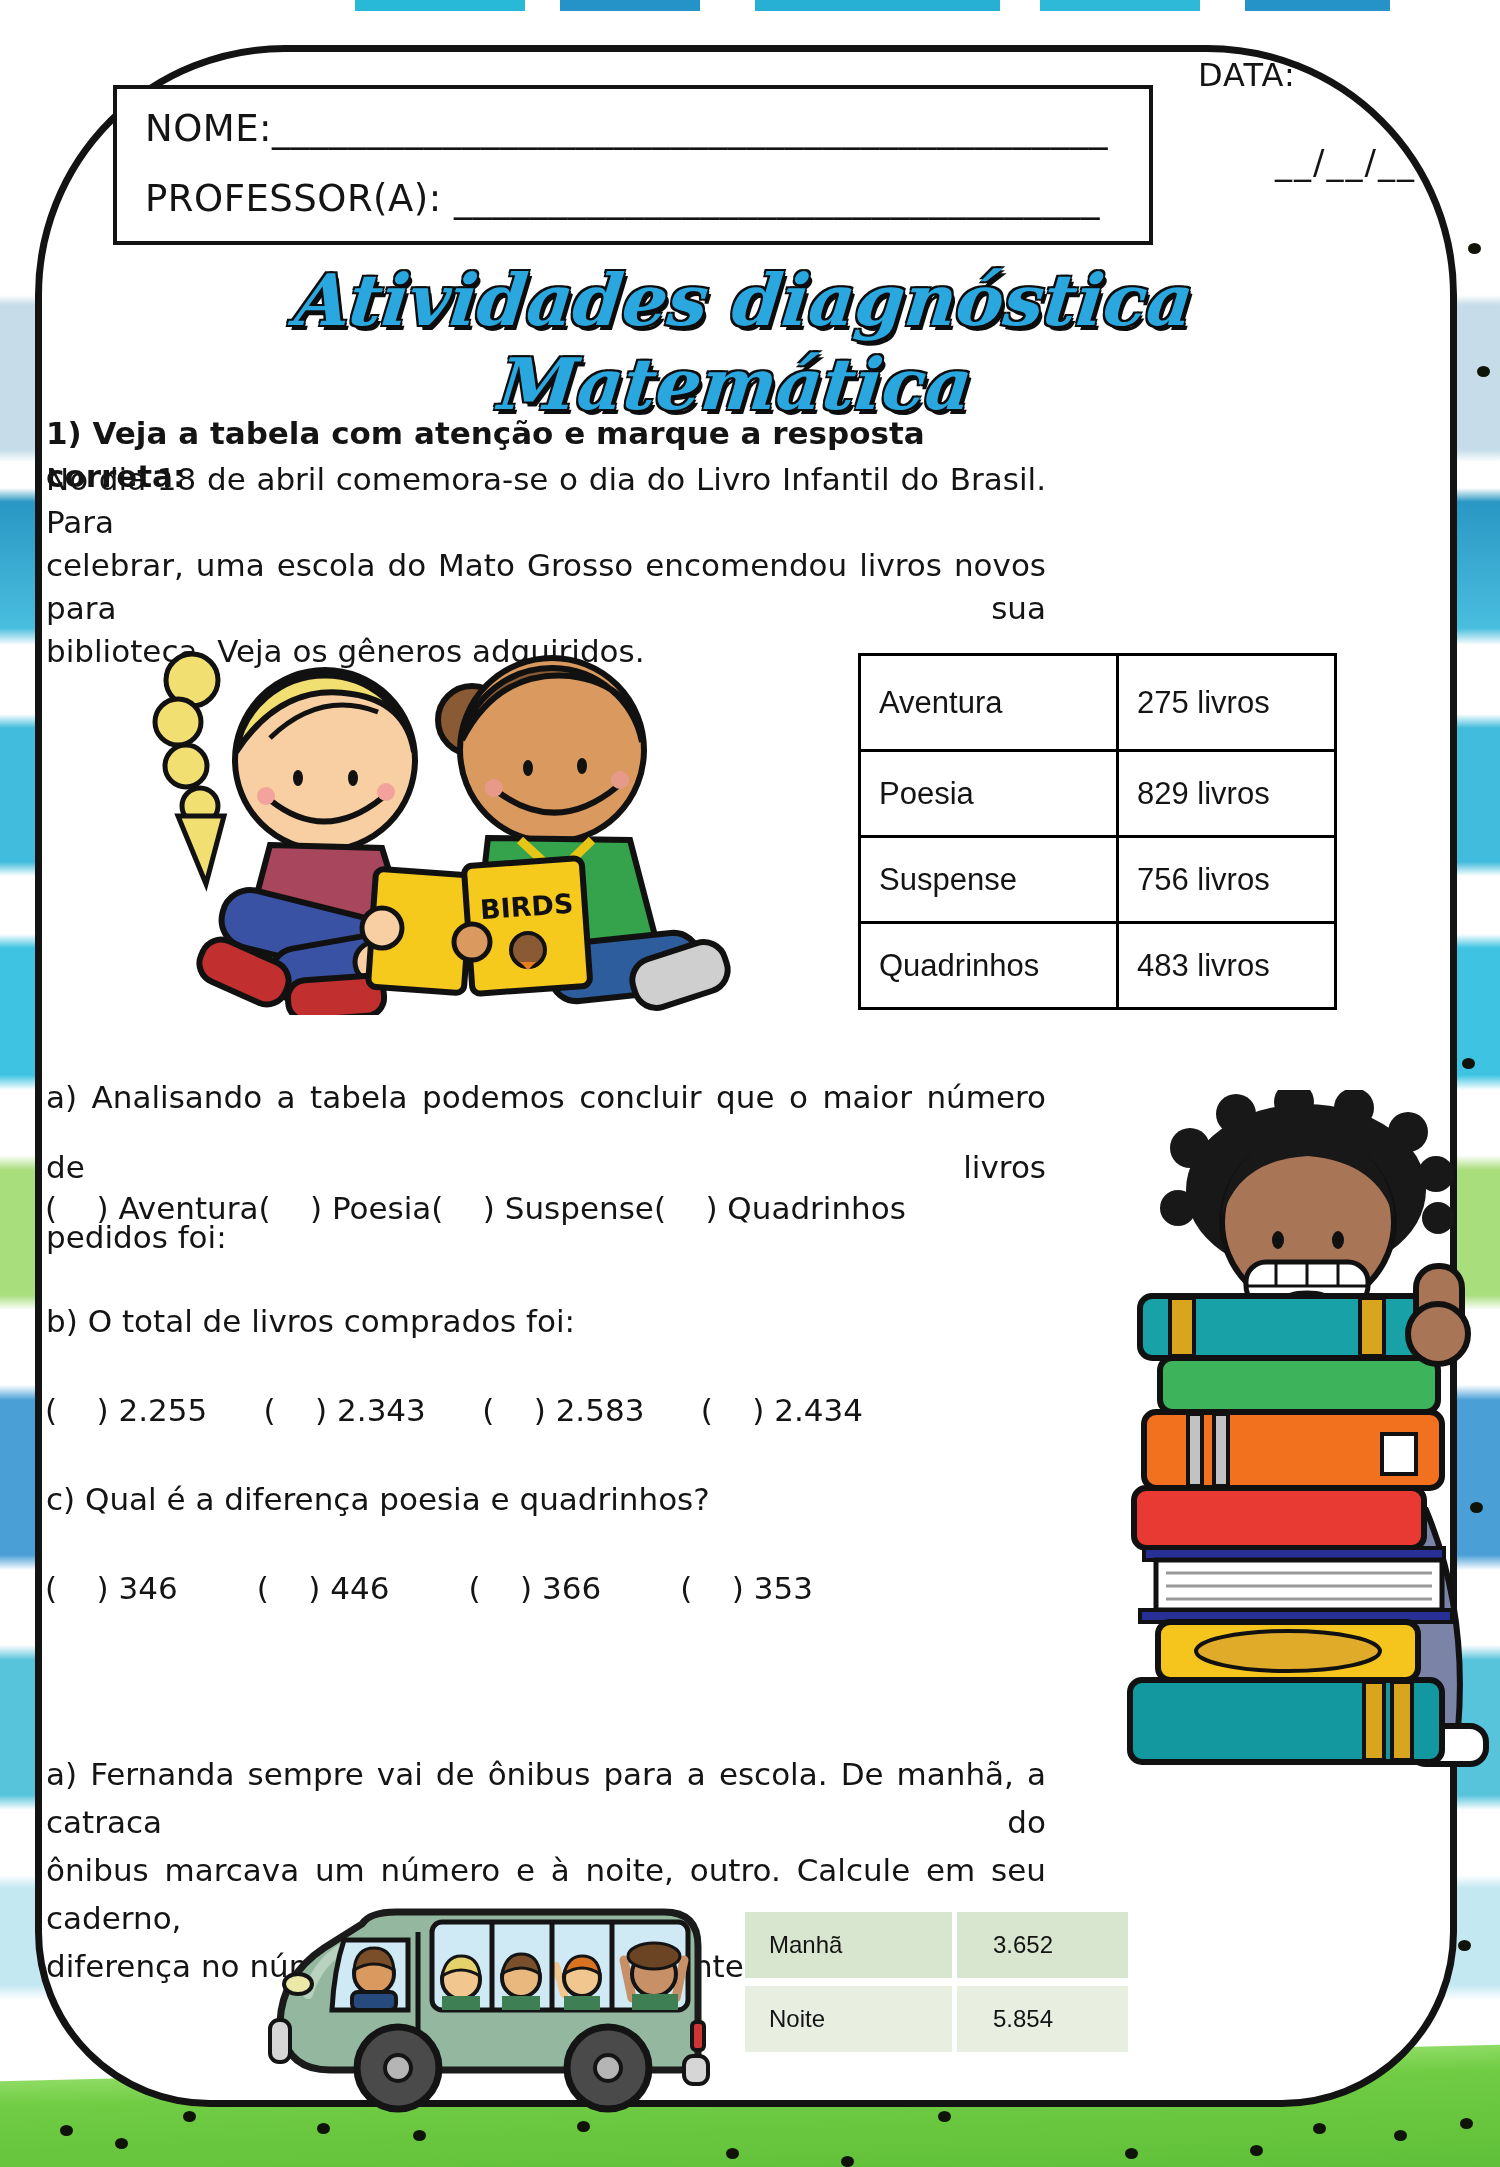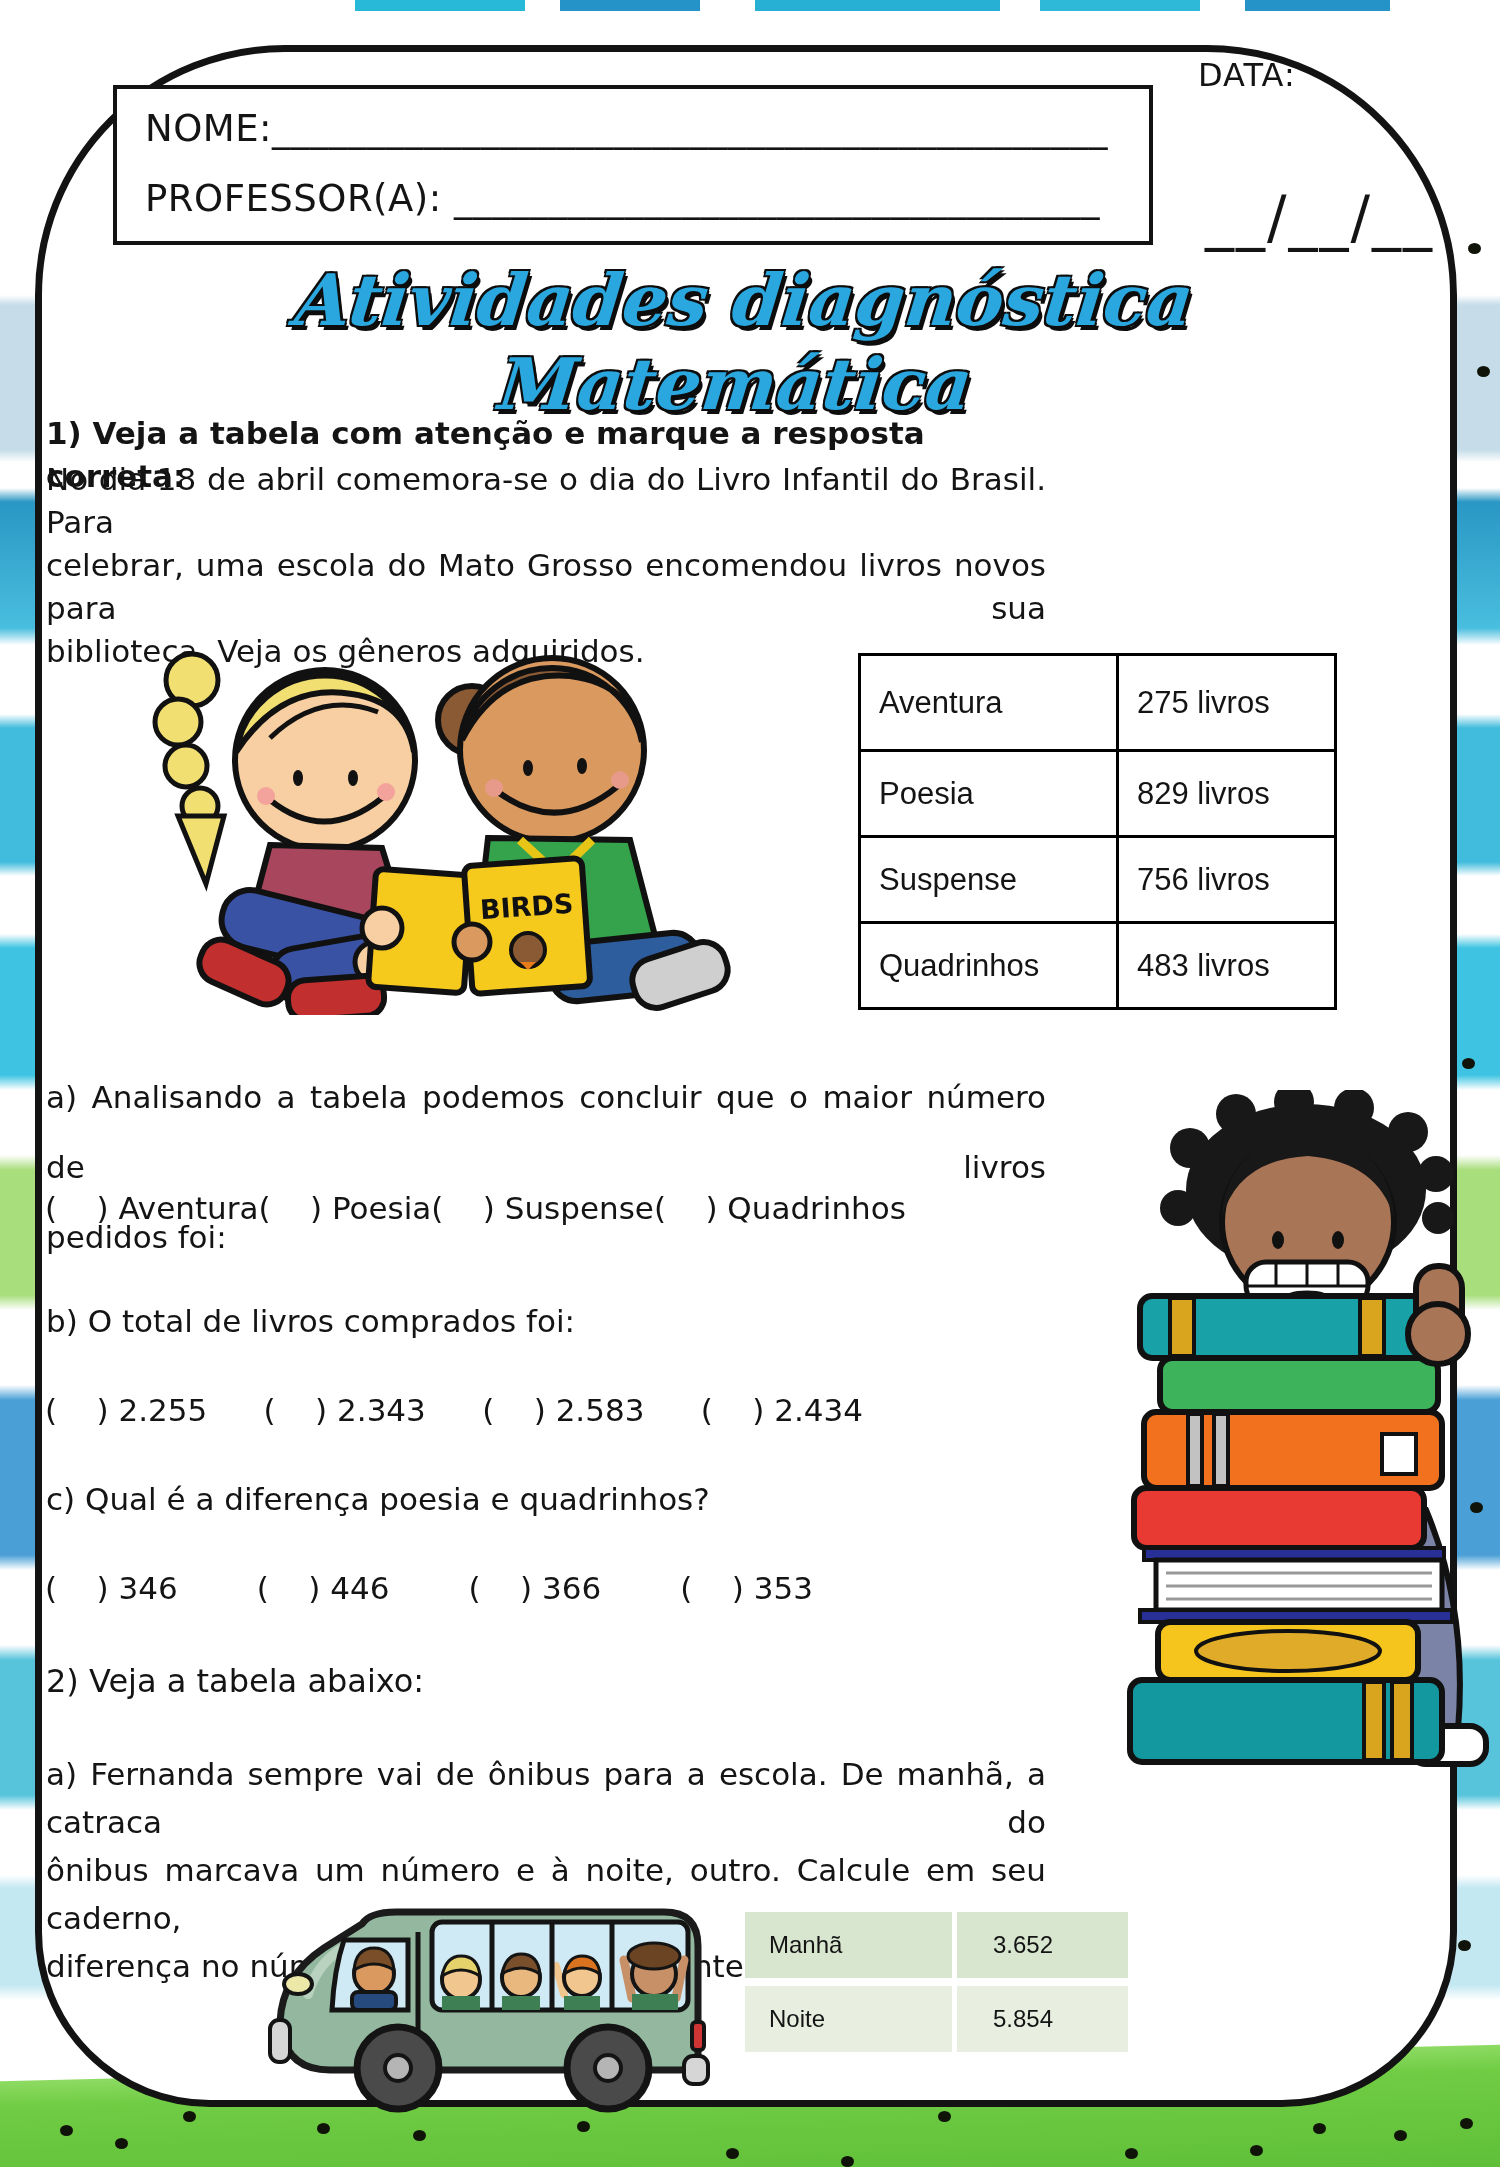--- a/index.html
+++ b/index.html
@@ -36,21 +36,21 @@
   
   .page{position:absolute;left:35px;top:45px;width:1422px;height:2062px;box-sizing:border-box;
     background:#ffffff;border:7px solid #131313;border-radius:250px 250px 175px 175px;z-index:3;}
 
   .abs{position:absolute;z-index:4;}
 
   
   .idbox{left:113px;top:85px;width:1040px;height:160px;border:4px solid #131313;background:#fff;box-sizing:border-box;}
   .idrow{position:absolute;left:28px;width:986px;font-size:37px;white-space:nowrap;overflow:hidden;letter-spacing:.5px;}
   .data-label{left:1198px;top:56px;font-size:32px;letter-spacing:1px;}
-  .data-line{left:1205px;top:142px;font-size:58px;letter-spacing:2px;margin-top:42px;}
+  .data-line{left:1275px;top:142px;font-size:34px;letter-spacing:2px;}
 
   .title{left:58px;top:258px;width:1364px;text-align:center;z-index:4;
     font-family:"DejaVu Serif",serif;font-style:italic;font-weight:bold;font-size:71px;
     color:#2ba7e0;transform:skewX(-6deg);
     text-shadow:-2px -2px 0 #0d0d0d,2px -2px 0 #0d0d0d,-2px 2px 0 #0d0d0d,2px 2px 0 #0d0d0d,4px 5px 0 #0d0d0d;}
 
   .tb{left:46px;width:1000px;font-size:31px;line-height:43px;}
   .tb .jline{text-align:justify;text-align-last:justify;}
   .bold{font-weight:700;}
   .opts{left:45px;display:flex;justify-content:space-between;font-size:31px;white-space:pre;}
@@ -217,21 +217,20 @@
   </div>
 
   <div class="abs tb" style="top:1478px">c) Qual é a diferença poesia e quadrinhos?</div>
   <div class="abs opts" style="top:1570px;width:768px">
     <span>(    ) 346</span>
     <span>(    ) 446</span>
     <span>(    ) 366</span>
     <span>(    ) 353</span>
   </div>
 
-  <div class="abs tb" style="top:1660px;font-size:32px">2) Veja a tabela abaixo:</div>
   <div class="abs tb" style="top:1750px;line-height:48px">
     <div class="jline">a) Fernanda sempre vai de ônibus para a escola. De manhã, a catraca do</div>
     <div class="jline">ônibus marcava um número e à noite, outro. Calcule em seu caderno, a</div>
     <div>diferença no número de passageiros durante esse dia.</div>
   </div>
 
   <div class="abs gtable">
     <div class="grow r1">
       <div class="cell lab">Manhã</div>
       <div class="cell val">3.652</div>

